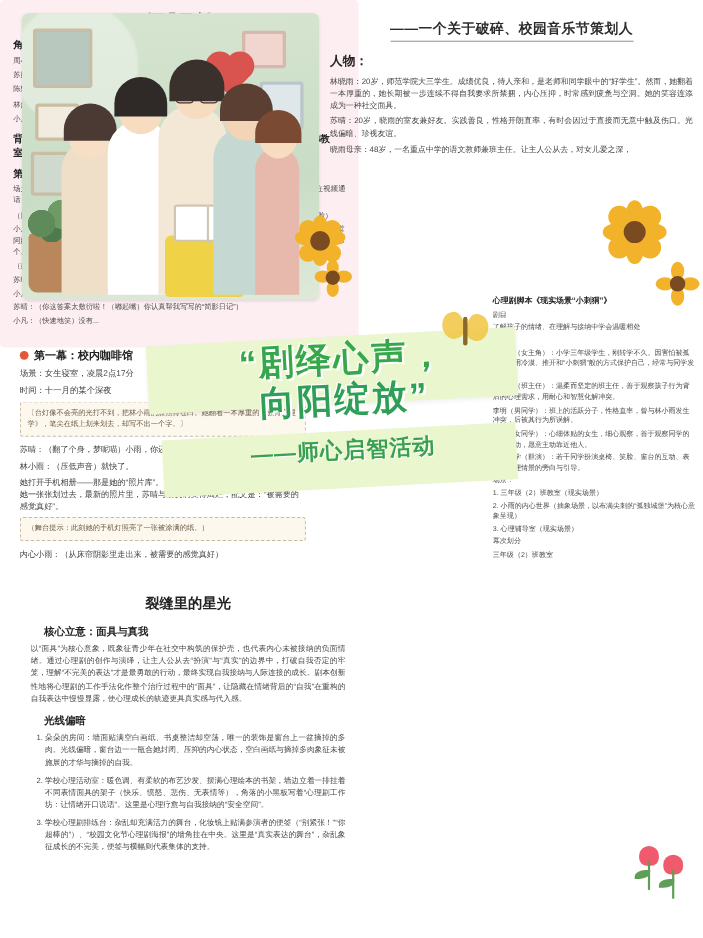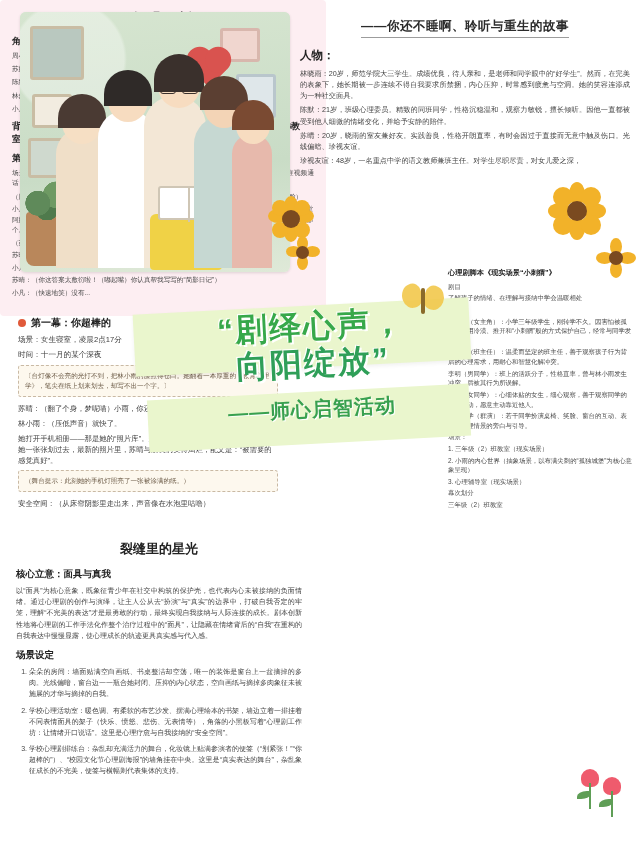--- a/index.html
+++ b/index.html
@@ -147,23 +147,23 @@
     background:#fdf8ee; font-size:6.6px; line-height:1.5; color:#6b5a46;
   }
   .quote { font-size:7.4px; line-height:1.5; color:#3d3d3d; margin:4px 0;}
 
   
   #psy { left:448px; top:268px; width:184px; font-size:6.4px; line-height:1.5; color:#4a4a4a;}
   #psy .t { font-size:7.2px; font-weight:bold; color:#222; margin-bottom:3px;}
   #psy .r { margin:0 0 2px; }
 
   
-  #bl { left:16px; top:540px; width:286px; }
+  #bl { left:28px; top:540px; width:286px; }
   #bl .ttl { font-size:13px; font-weight:bold; text-align:center; color:#222; margin-bottom:10px;}
-  #bl .h2 { font-size:9.5px; font-weight:bold; color:#222; margin:8px 0 4px;}
+  #bl .h2 { font-size:9.5px; font-weight:bold; color:#222; margin:8px 12px 4px;}
   #bl .p { font-size:7px; line-height:1.6; text-align:justify; color:#464646; margin:0 0 5px;}
   #bl ol { margin:0; padding-left:13px; }
   #bl li { font-size:7px; line-height:1.6; text-align:justify; color:#464646; margin-bottom:5px;}
 
   
   #br {
     left:306px; top:534px; width:326px; height:316px;
     background:#fdeef2; border-radius:4px; padding:8px 12px 0;
   }
   #br .ttl { font-size:12.5px; font-weight:bold; text-align:center; color:#222; margin:2px 0 8px;}
@@ -242,27 +242,26 @@
 <div class="sunflower" style="left:596px;top:238px;width:40px;height:40px;">
   <div class="sf-pet" style="left:14px;top:0;width:12px;height:17px;"></div>
   <div class="sf-pet" style="left:14px;top:23px;width:12px;height:17px;"></div>
   <div class="sf-pet" style="left:0;top:14px;width:17px;height:12px;"></div>
   <div class="sf-pet" style="left:23px;top:14px;width:17px;height:12px;"></div>
   <div class="sf-core" style="left:13px;top:13px;width:14px;height:14px;"></div>
 </div>
 
 <div class="col" id="rt">
   <div class="hdr-sub">
-    <span class="u-line">——你还不睡啊、聆听与重生的故事</span>
+    <span class="u-line">——一个关于破碎、校园音乐节策划人</span>
   </div>
   <div class="sec-h">人物：</div>
-  <p class="para">林晓雨：20岁，师范学院大三学生。成绩优良，待人亲和，是老师和同学眼中的“好学生”。然而，在完美的表象下，她长期被一步连续不得自我要求所禁捆，内心压抑，时常感到疲惫与空洞。她的笑容连添成为一种社交面具。</p>
-  <p class="para">陈默：21岁，班级心理委员。精致的同班同学，性格沉稳温和，观察力敏锐，擅长倾听。因他一直都被受到他人细微的情绪变化，并给予安静的陪伴。</p>
+  <p class="para">林晓雨：20岁，师范学院大三学生。成绩优良，待人亲和，是老师和同学眼中的“好学生”。然而，她翻着一本厚重的，她长期被一步连续不得自我要求所禁捆，内心压抑，时常感到疲惫与空洞。她的笑容连添成为一种社交面具。</p>
   <p class="para">苏晴：20岁，晓雨的室友兼好友。实践善良，性格开朗直率，有时会因过于直接而无意中触及伤口。光线偏暗、珍视友谊。</p>
-  <p class="para">珍视友谊：48岁，一名重点中学的语文教师兼班主任。对学生尽职尽责，对女儿爱之深，</p>
+  <p class="para">晓雨母亲：48岁，一名重点中学的语文教师兼班主任。让主人公从去，对女儿爱之深，</p>
 </div>
 
 <div class="col" id="psy">
   <div class="t">心理剧脚本《现实场景“小刺猬”》</div>
   <p class="r">剧目</p>
   <p class="r">了解孩子的情绪、在理解与接纳中学会温暖相处</p>
   <p class="r">人物：</p>
   <p class="r">林小雨（女主角）：小学三年级学生，刚转学不久。因害怕被孤立，总用冷漠、推开和“小刺猬”般的方式保护自己，经常与同学发生矛盾。</p>
   <p class="r">王老师（班主任）：温柔而坚定的班主任，善于观察孩子行为背后的心理需求，用耐心和智慧化解冲突。</p>
   <p class="r">李明（男同学）：班上的活跃分子，性格直率，曾与林小雨发生冲突，后被其行为所误解。</p>
@@ -272,30 +271,30 @@
   <p class="r">1. 三年级（2）班教室（现实场景）</p>
   <p class="r">2. 小雨的内心世界（抽象场景，以布满尖刺的“孤独城堡”为核心意象呈现）</p>
   <p class="r">3. 心理辅导室（现实场景）</p>
   <p class="r">幕次划分</p>
   <p class="r">三年级（2）班教室</p>
 </div>
 
 <div class="col" id="act">
   <div class="bullet-h">
     <span class="dot"></span>
-    <span>第一幕：你超棒的</span>
+    <span>第一幕：校内咖啡馆</span>
   </div>
   <div class="line-row">场景：女生寝室，凌晨2点17分</div>
   <div class="line-row">时间：十一月的某个深夜</div>
   <div class="script-box">〔台灯像不会亮的光打不到，把林小雨的脸照得苍白。她翻着一本厚重的《教育心理学》，笔尖在纸上划来划去，却写不出一个字。〕</div>
   <div class="quote">苏晴：（翻了个身，梦呢喵）小雨，你还不睡啊……</div>
   <div class="quote">林小雨：（压低声音）就快了。</div>
   <div class="quote">她打开手机相册——那是她的“照片库”。别人的朋友圈，是她无法抵达的彼岸。她一张张划过去，最新的照片里，苏晴与朋友们笑得灿烂，配文是：“被需要的感觉真好”。</div>
   <div class="script-box">（舞台提示：此刻她的手机灯照亮了一张被涂满的纸。）</div>
-  <div class="quote">安全空间：（从床帘阴影里走出来，声音像在水泡里咕噜）</div>
+  <div class="quote">内心小雨：（从床帘阴影里走出来，被需要的感觉真好）</div>
 </div>
 
 <div class="ribbon">
   <div class="ribbon-band"></div>
   <div class="ribbon-band2"></div>
   <div class="butterfly">
     <div class="w w1"></div>
       <div class="w w2"></div>
       <div class="b"></div>
   </div>
@@ -303,21 +302,21 @@
     <span>“剧绎心声，</span>
     <span class="l2">向阳绽放”</span>
   </div>
   <div class="title-sub">——师心启智活动</div>
 </div>
 
 <div class="col" id="bl">
   <div class="ttl">裂缝里的星光</div>
   <div class="h2">核心立意：面具与真我</div>
   <p class="p">以“面具”为核心意象，既象征青少年在社交中构筑的保护壳，也代表内心未被接纳的负面情绪。通过心理剧的创作与演绎，让主人公从去“扮演”与“真实”的边界中，打破自我否定的牢笼，理解“不完美的表达”才是最勇敢的行动，最终实现自我接纳与人际连接的成长。剧本创新性地将心理剧的工作手法化作整个治疗过程中的“面具”，让隐藏在情绪背后的“自我”在重构的自我表达中慢慢显露，使心理成长的轨迹更具真实感与代入感。</p>
-  <div class="h2">场景设定</div>
+  <div class="h2">光线偏暗</div>
   <ol>
     <li>朵朵的房间：墙面贴满空白画纸、书桌整洁却空荡，唯一的装饰是窗台上一盆摘掉的多肉。光线偏暗，窗台边一一瓶合她封闭、压抑的内心状态，空白画纸与摘掉多肉象征未被施展的才华与摘掉的自我。</li>
     <li>学校心理活动室：暖色调、有柔软的布艺沙发、摆满心理绘本的书架，墙边立着一排挂着不同表情面具的架子（快乐、愤怒、悲伤、无表情等），角落的小黑板写着“心理剧工作坊：让情绪开口说话”。这里是心理疗愈与自我接纳的“安全空间”。</li>
     <li>学校心理剧排练台：杂乱却充满活力的舞台，化妆镜上贴满参演者的便签（“别紧张！”“你超棒的”）、“校园文化节心理剧海报”的墙角挂在中央。这里是“真实表达的舞台”，杂乱象征成长的不完美，便签与横幅则代表集体的支持。</li>
   </ol>
 </div>
 
 <div id="br">
   <div class="ttl">《平凡回声》</div>
   <div class="h2">角色</div>

